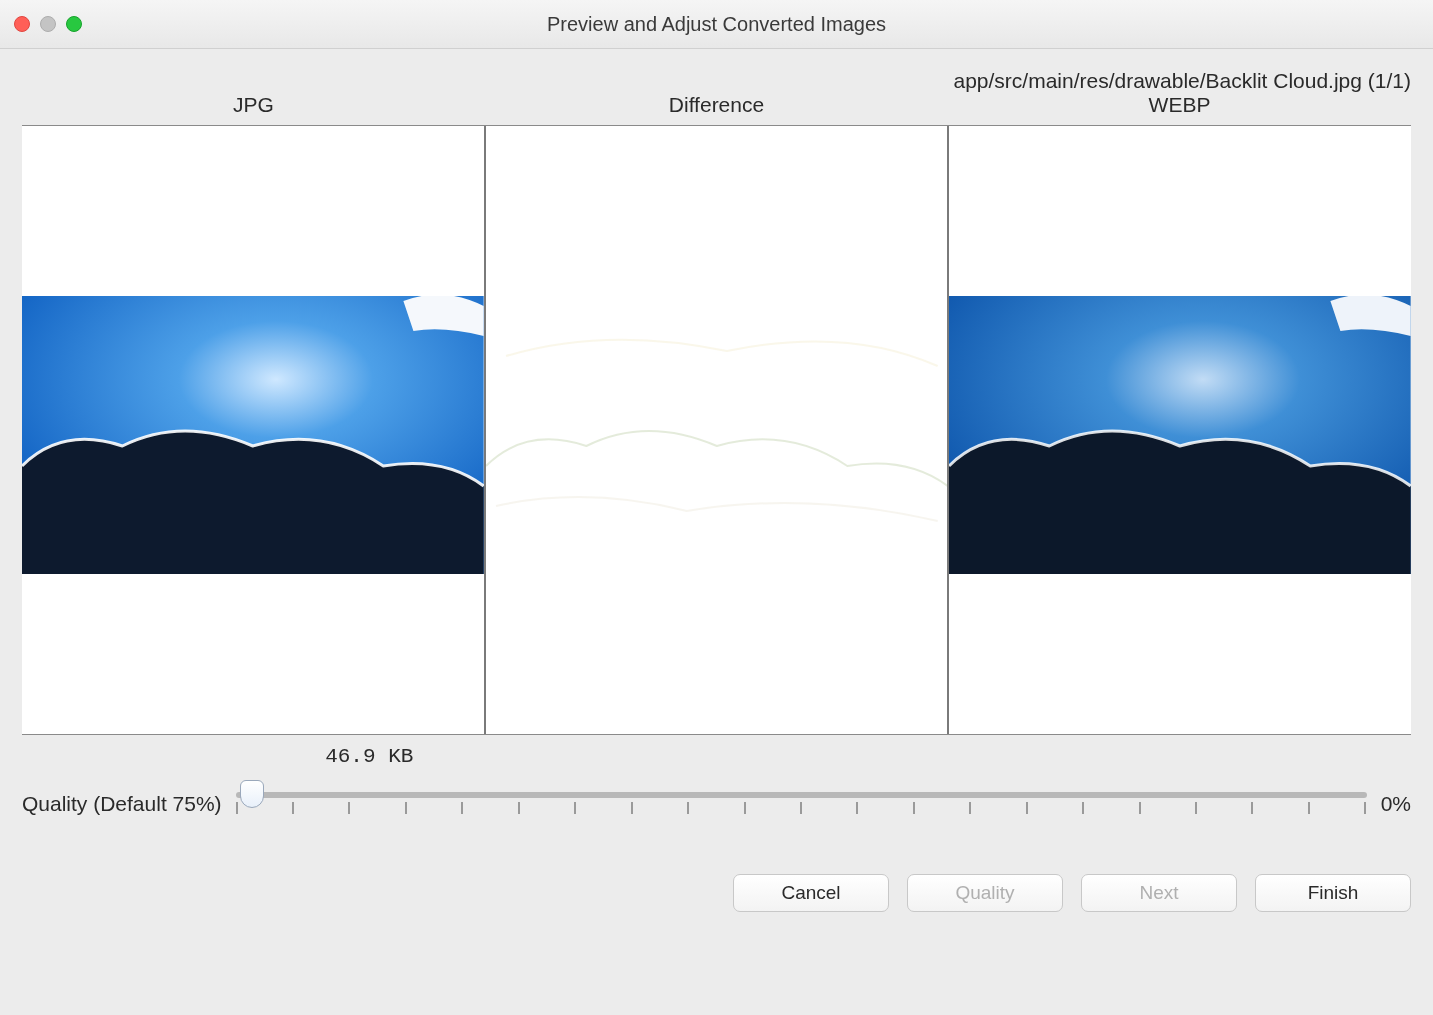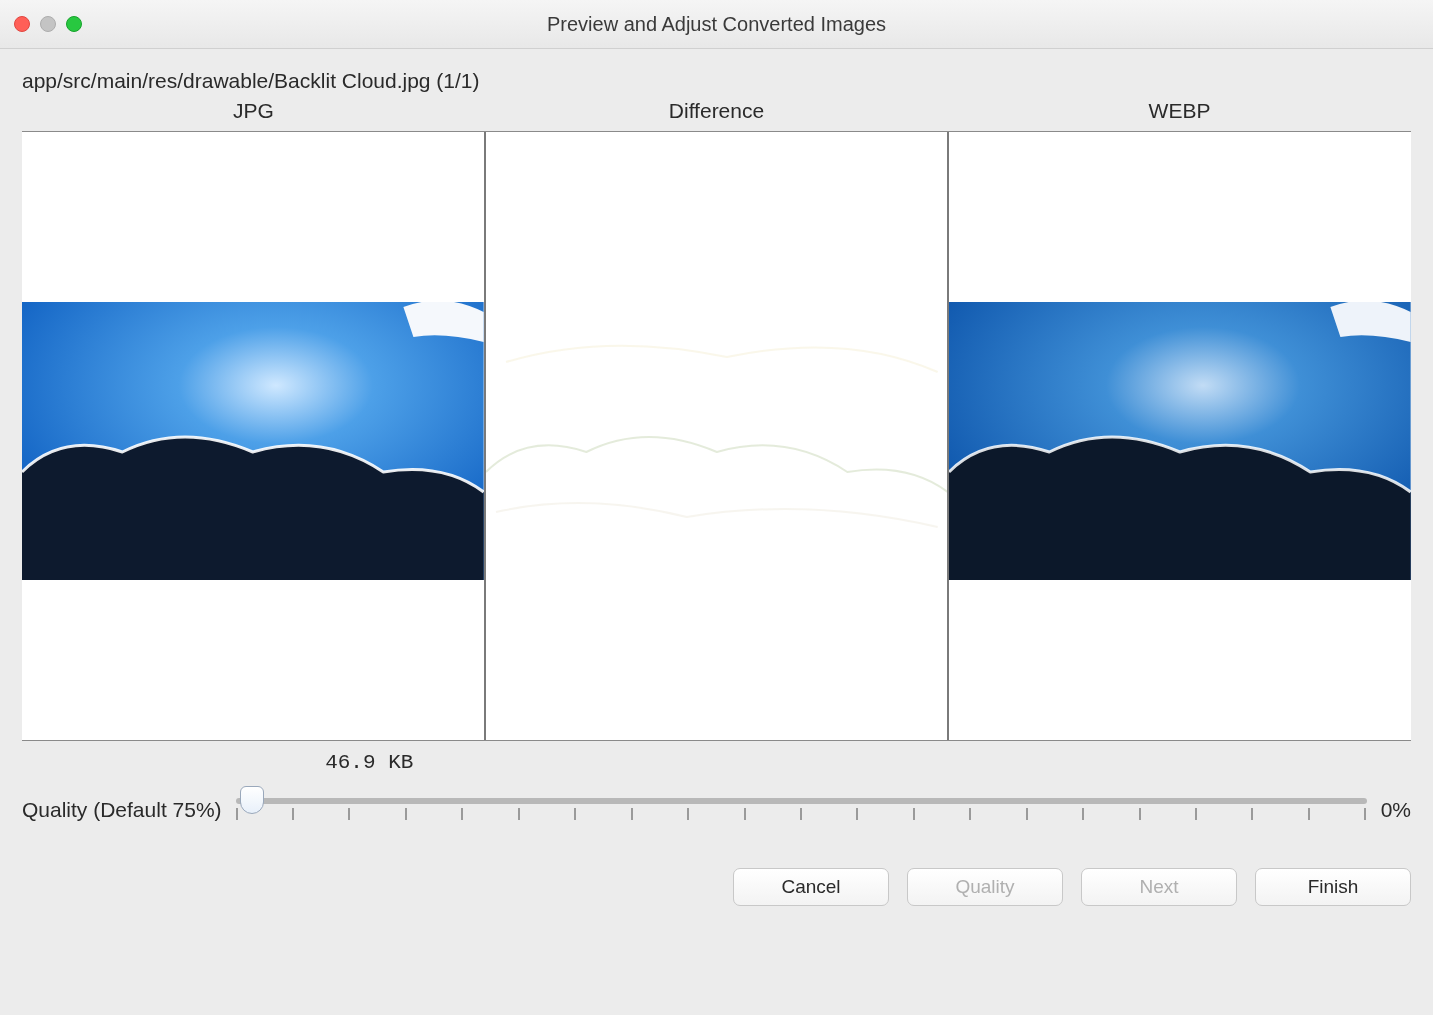--- a/index.html
+++ b/index.html
@@ -36,24 +36,23 @@
   .title {
     flex: 1;
     text-align: center;
     font-size: 20px;
     color: #3a3a3a;
   }
   .content {
     padding: 20px 22px 20px 22px;
   }
   .file-path {
-    text-align: left;
-    font-size: 21px;
-    color: #2a2a2a;
-    margin-bottom: 6px;
+    text-align: right;
+    font-size: 21px;
+    color: #2a2a2a;
   }
   .col-headers {
     display: flex;
   }
   .col-headers > div {
     flex: 1;
     text-align: center;
     font-size: 21px;
     color: #2a2a2a;
   }
@@ -143,21 +142,21 @@
   }
   .quality-value {
     font-size: 21px;
     color: #2a2a2a;
     white-space: nowrap;
   }
   .buttons {
     display: flex;
     justify-content: flex-end;
     gap: 18px;
-    margin-top: 38px;
+    margin-top: 50px;
   }
   .btn {
     min-width: 156px;
     height: 38px;
     background: linear-gradient(#ffffff, #f3f3f3);
     border: 1px solid #c8c8c8;
     border-radius: 7px;
     font-size: 19px;
     color: #2a2a2a;
     cursor: pointer;

